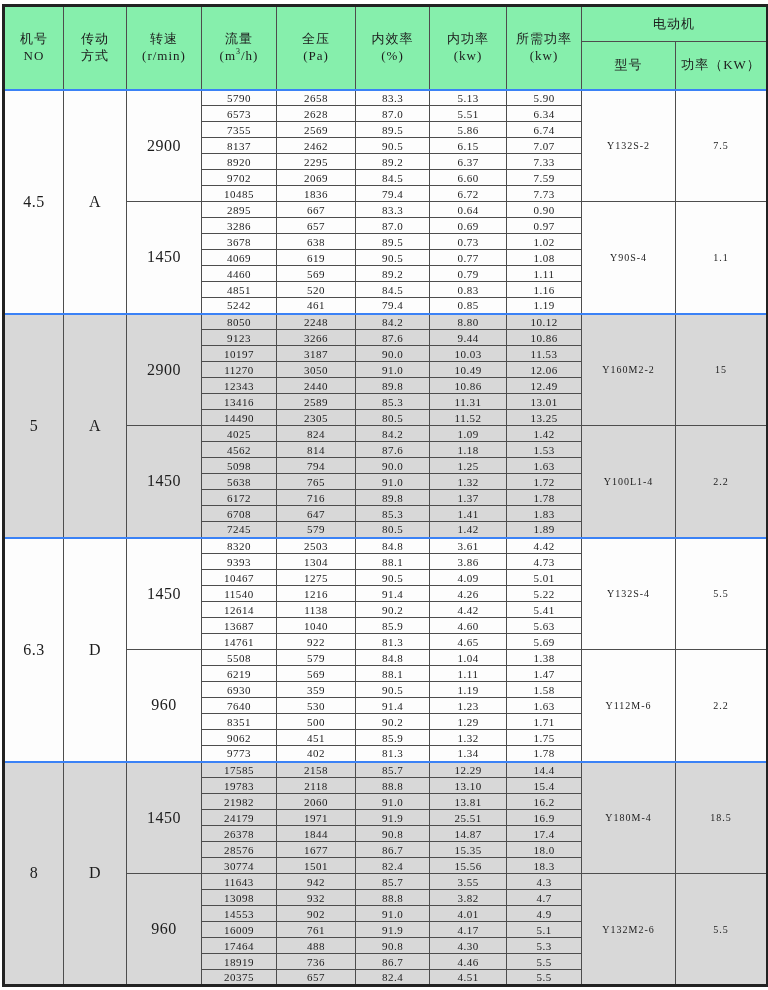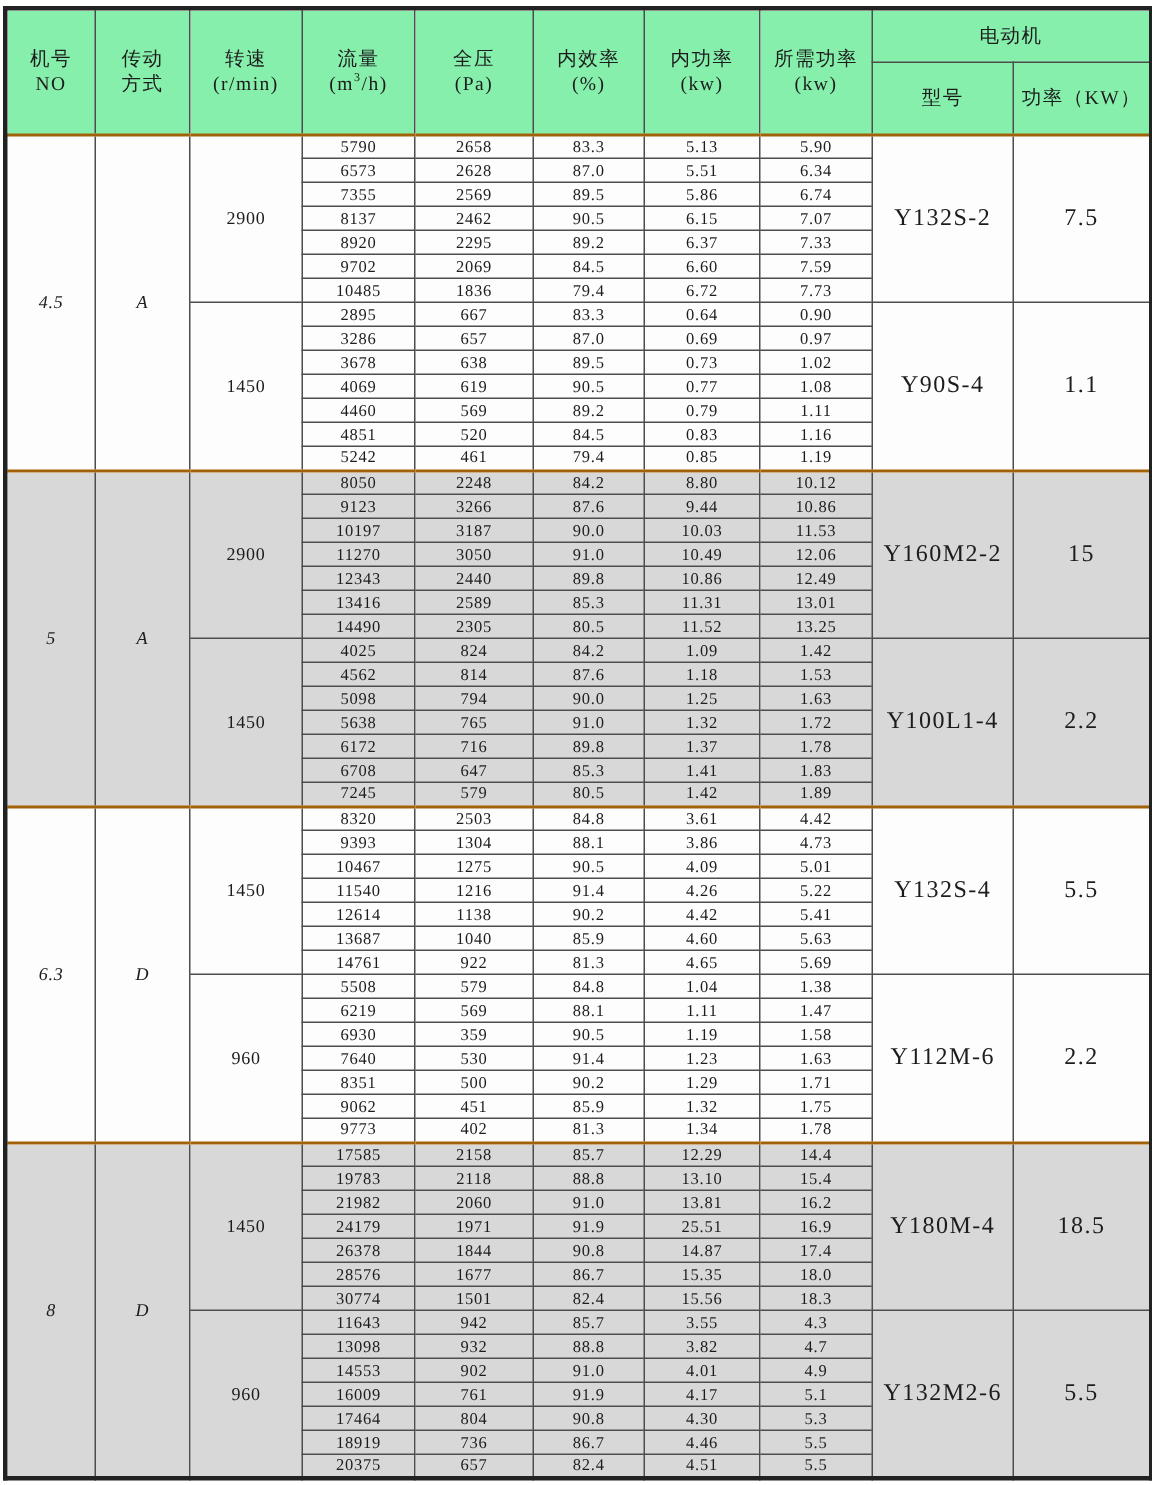--- a/index.html
+++ b/index.html
@@ -38,25 +38,25 @@
     position: relative;
     top: -1px;
   }
   tbody tr { height: 16px; }
   tbody td {
     font-size: 11px;
     letter-spacing: 0.5px;
     background: #fdfdfd;
   }
   tbody tr.shaded td { background: #d8d8d8; }
-  tbody tr.section-start td { border-top: 2px solid #a16207; }
-  tbody td.cell-no, tbody td.cell-drive { font-size: 12px; font-style: italic; }
-  tbody td.cell-speed { font-size: 12px; }
+  tbody tr.section-start td { border-top: 2px solid #3b82f6; }
+  tbody td.cell-no, tbody td.cell-drive { font-size: 16px; }
+  tbody td.cell-speed { font-size: 16px; }
   tbody td.cell-motor-model, tbody td.cell-motor-power {
-    font-size: 16px;
+    font-size: 10px;
     letter-spacing: 1px;
     text-align: center;
   }
   
 </style>
 </head>
 <body>
 
 <table class="spec">
   <colgroup>
@@ -511,21 +511,21 @@
       </tr>
       <tr class="shaded">
         <td class="cell-flow">16009</td>
         <td class="cell-pressure">761</td>
         <td class="cell-efficiency">91.9</td>
         <td class="cell-internal-power">4.17</td>
         <td class="cell-required-power">5.1</td>
       </tr>
       <tr class="shaded">
         <td class="cell-flow">17464</td>
-        <td class="cell-pressure">804</td>
+        <td class="cell-pressure">488</td>
         <td class="cell-efficiency">90.8</td>
         <td class="cell-internal-power">4.30</td>
         <td class="cell-required-power">5.3</td>
       </tr>
       <tr class="shaded">
         <td class="cell-flow">18919</td>
         <td class="cell-pressure">736</td>
         <td class="cell-efficiency">86.7</td>
         <td class="cell-internal-power">4.46</td>
         <td class="cell-required-power">5.5</td>

